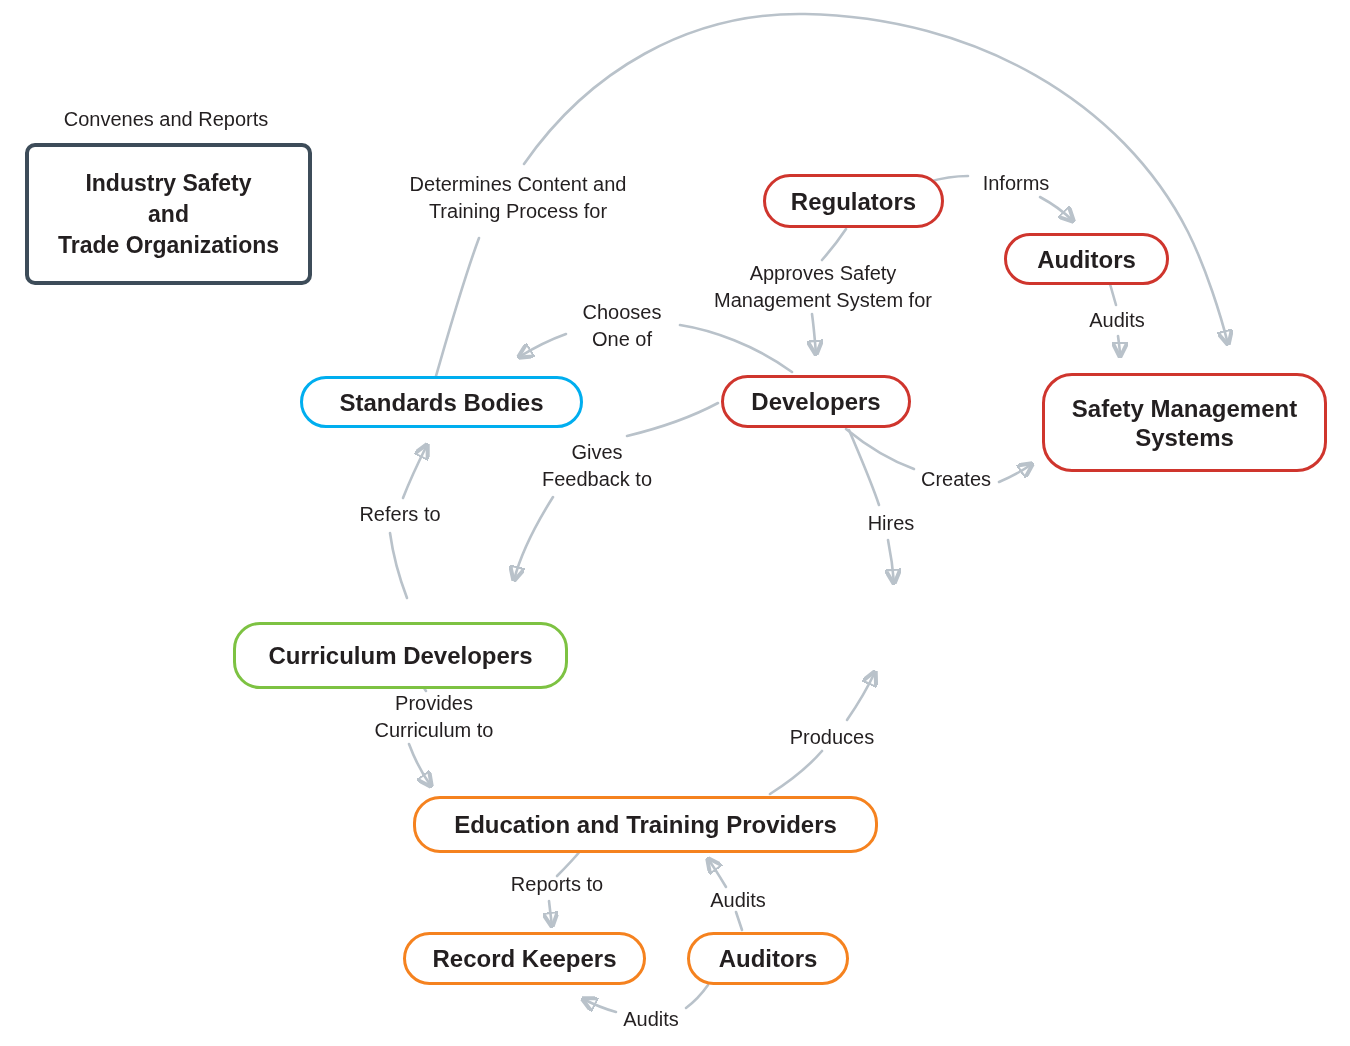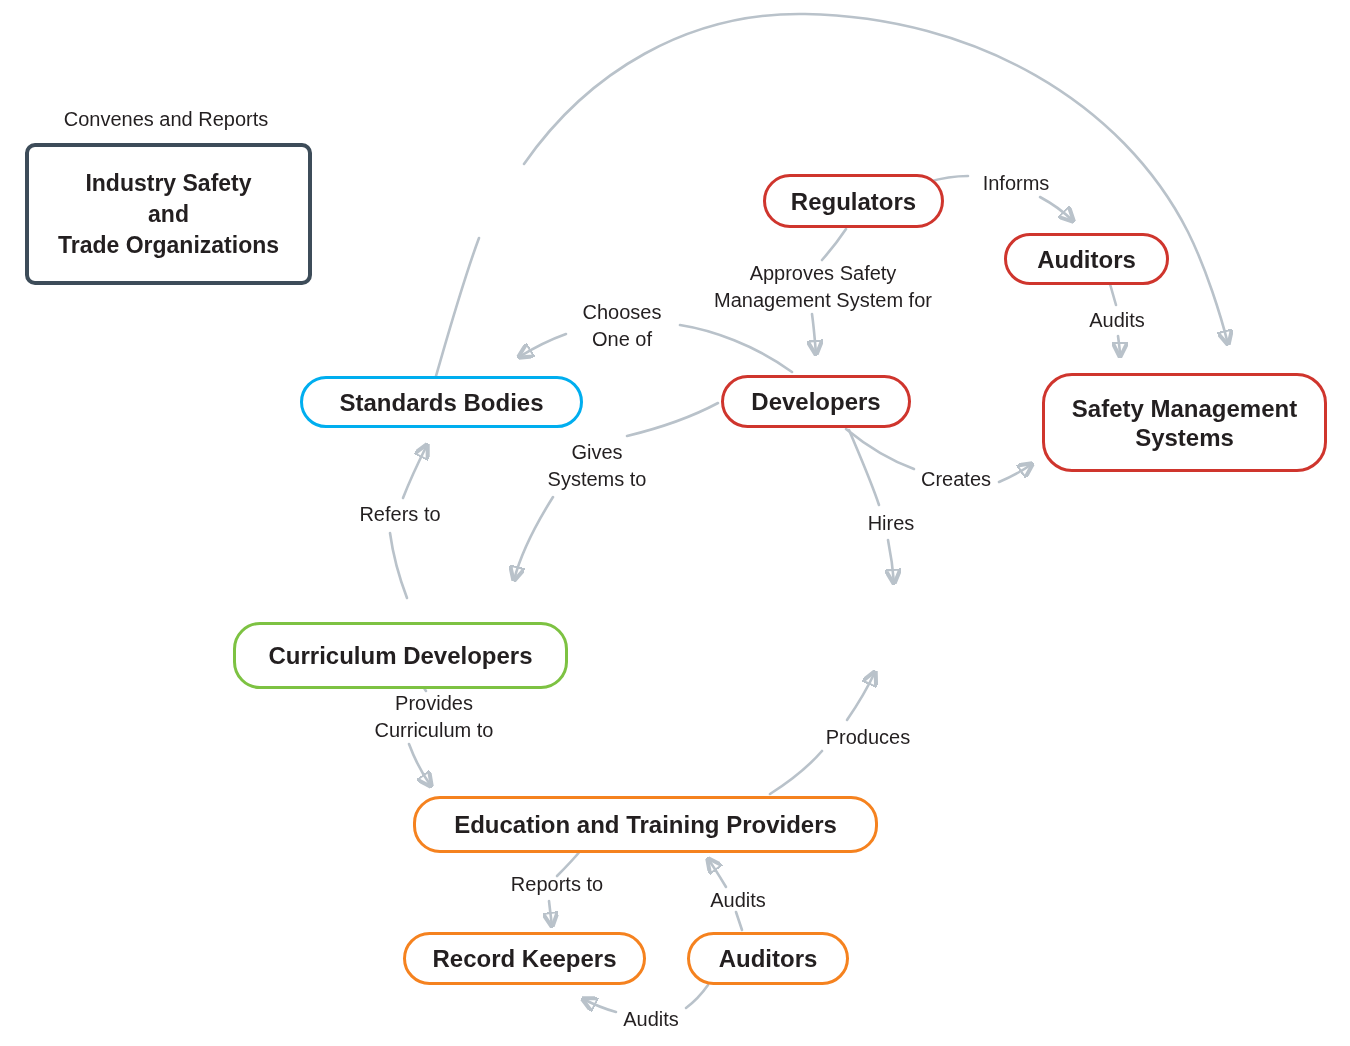--- a/index.html
+++ b/index.html
@@ -36,21 +36,21 @@
   .l-determines{left:518px;top:198px;}
   .l-informs{left:1016px;top:183px;}
   .l-approves{left:823px;top:287px;}
   .l-audits-sms{left:1117px;top:320px;}
   .l-chooses{left:622px;top:326px;}
   .l-feedback{left:597px;top:466px;}
   .l-creates{left:956px;top:479px;}
   .l-refers{left:400px;top:514px;}
   .l-hires{left:891px;top:523px;}
   .l-provides{left:434px;top:717px;}
-  .l-produces{left:832px;top:737px;margin-left:36px;}
+  .l-produces{left:832px;top:737px;}
   .l-reports{left:557px;top:884px;}
   .l-audits-edu{left:738px;top:900px;}
   .l-audits-rec{left:651px;top:1019px;}
 </style>
 </head>
 <body>
 
 <div class="stage">
 
   <svg class="wires" viewBox="0 0 1350 1046" aria-hidden="true">
@@ -111,28 +111,30 @@
   <div class="node n-standards">Standards Bodies</div>
   <div class="node n-sms">Safety Management
 Systems</div>
   <div class="node n-developers">Developers</div>
   <div class="node n-curriculum">Curriculum Developers</div>
   <div class="node n-education">Education and Training Providers</div>
   <div class="node n-record">Record Keepers</div>
   <div class="node n-auditors-orange">Auditors</div>
 
   <div class="elabel l-convenes">Convenes and Reports</div>
+  <div class="elabel l-determines">Determines Content and
+Training Process for</div>
   <div class="elabel l-informs">Informs</div>
   <div class="elabel l-approves">Approves Safety
 Management System for</div>
   <div class="elabel l-audits-sms">Audits</div>
   <div class="elabel l-chooses">Chooses
 One of</div>
   <div class="elabel l-feedback">Gives
-Systems to</div>
+Feedback to</div>
   <div class="elabel l-creates">Creates</div>
   <div class="elabel l-refers">Refers to</div>
   <div class="elabel l-hires">Hires</div>
   <div class="elabel l-provides">Provides
 Curriculum to</div>
   <div class="elabel l-produces">Produces</div>
   <div class="elabel l-reports">Reports to</div>
   <div class="elabel l-audits-edu">Audits</div>
   <div class="elabel l-audits-rec">Audits</div>
 

